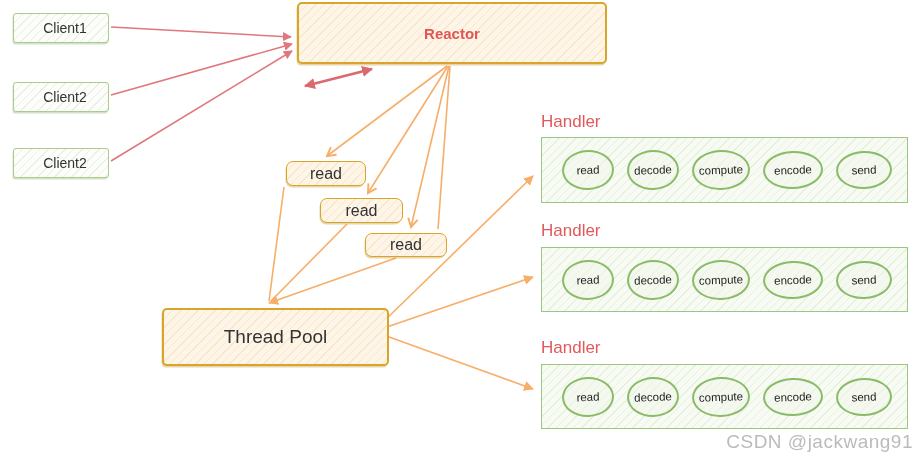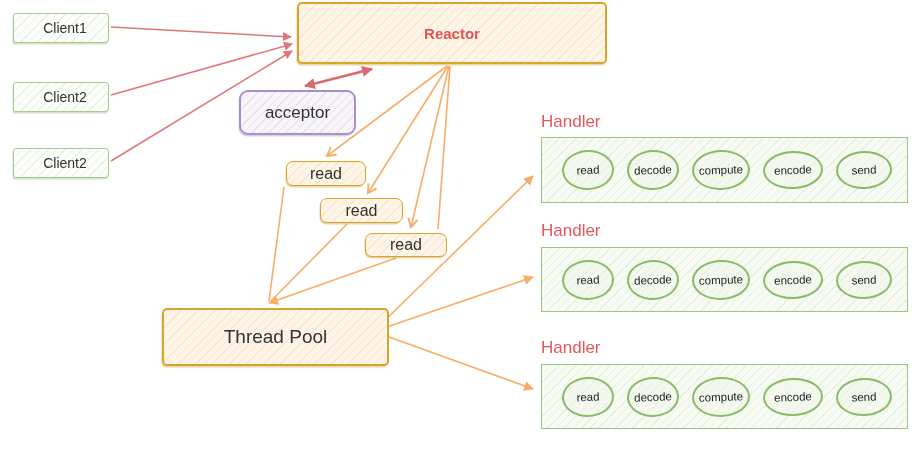--- a/index.html
+++ b/index.html
@@ -113,23 +113,20 @@
     <span>Client2</span>
   </div>
   <div class="node client" style="top:148px">
     <span>Client2</span>
   </div>
 
   <div class="node gold reactor">
     <span>Reactor</span>
   </div>
 
-  <div class="node acceptor">
-    <span>acceptor</span>
-  </div>
 
   <div class="node gold readbox" style="left:286px;top:161px;width:80px;height:25px">
     <span>read</span>
   </div>
   <div class="node gold readbox" style="left:320px;top:198px;width:83px;height:25px">
     <span>read</span>
   </div>
   <div class="node gold readbox" style="left:365px;top:233px;width:82px;height:24px">
     <span>read</span>
   </div>
@@ -158,14 +155,15 @@
 
   <div class="handler-title" style="top:338px">Handler</div>
   <div class="handler-box" style="top:364px;height:65px">
     <div class="step s-read">read</div>
     <div class="step s-decode">decode</div>
     <div class="step s-compute">compute</div>
     <div class="step s-encode">encode</div>
     <div class="step s-send">send</div>
   </div>
 
+  <div class="watermark">CSDN @jackwang91</div>
 
 </div>
 
 </body></html>

